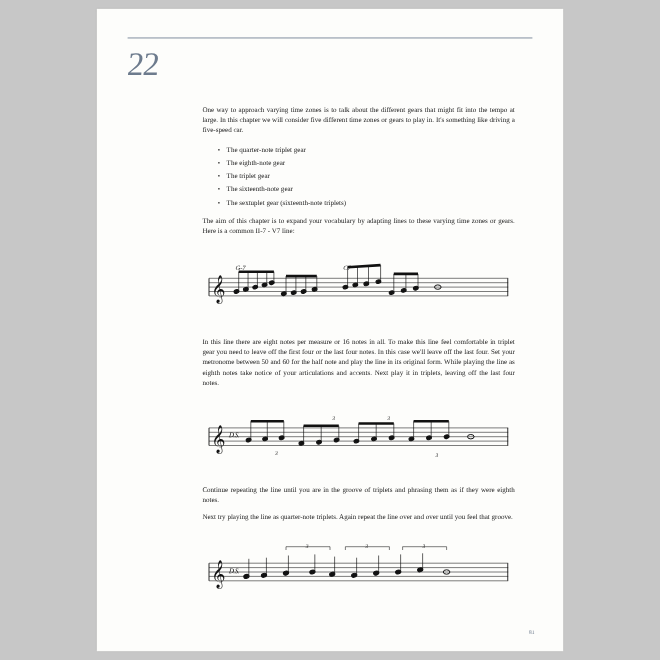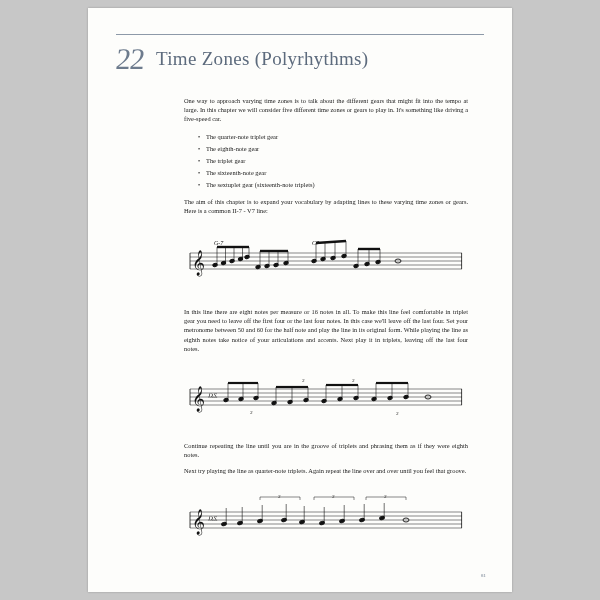--- a/index.html
+++ b/index.html
@@ -118,21 +118,20 @@
 </style>
 </head>
 <body>
 
 <div class="page">
 
   <div class="rule-top"></div>
 
   <div class="chapter-head">
     <div class="chapter-num">22</div>
-    <div class="chapter-title">Time Zones (Polyrhythms)</div>
   </div>
 
   <div class="body-col">
 
     <p class="para">One way to approach varying time zones is to talk about the different gears that might fit into the tempo at large. In this chapter we will consider five different time zones or gears to play in. It's something like driving a five-speed car.</p>
 
     <ul class="gear-list">
       <li>The quarter-note triplet gear</li>
       <li>The eighth-note gear</li>
       <li>The triplet gear</li>

